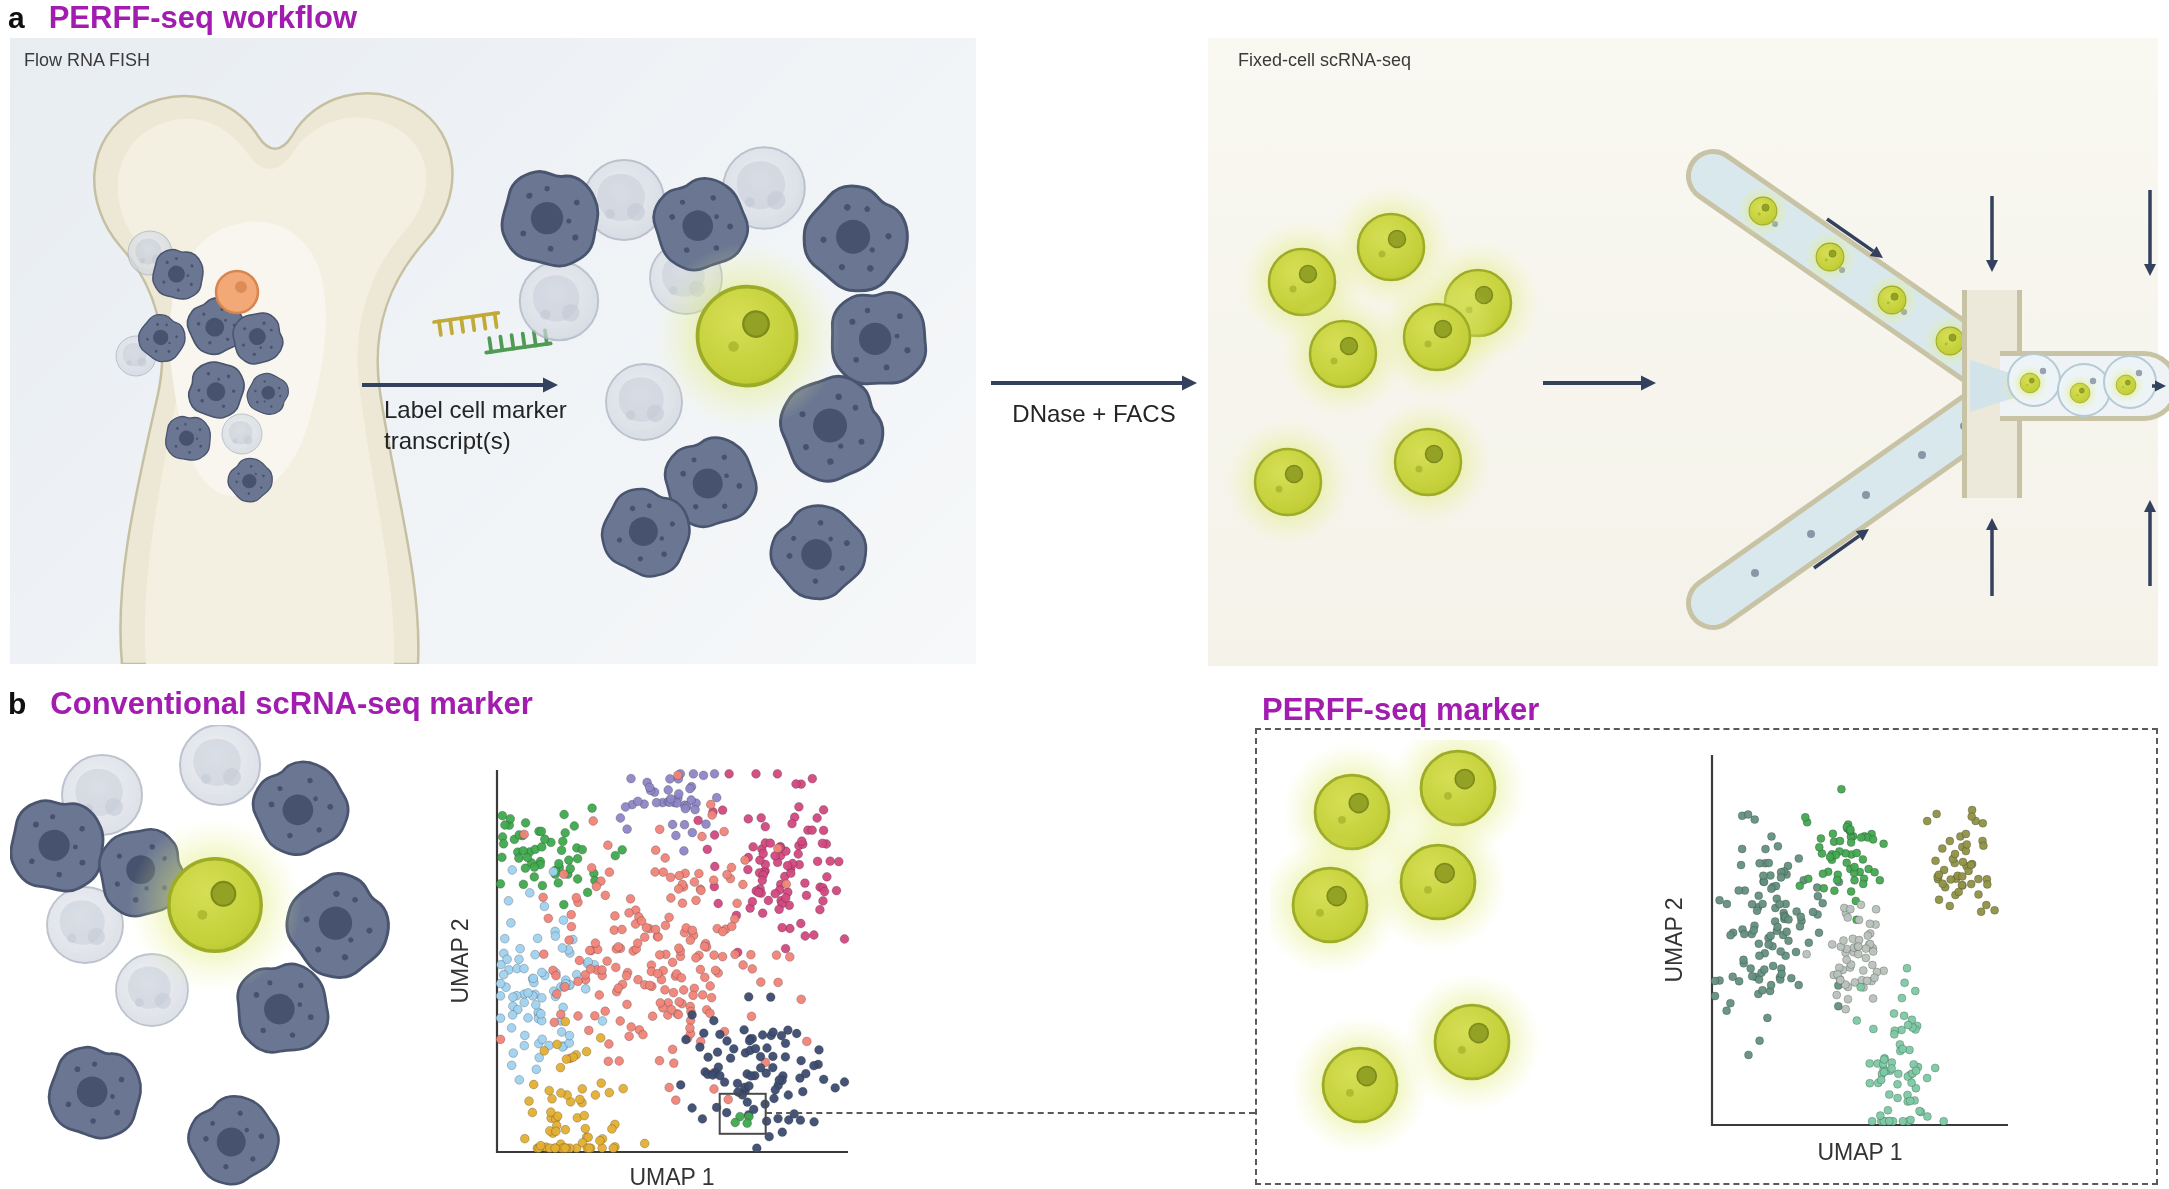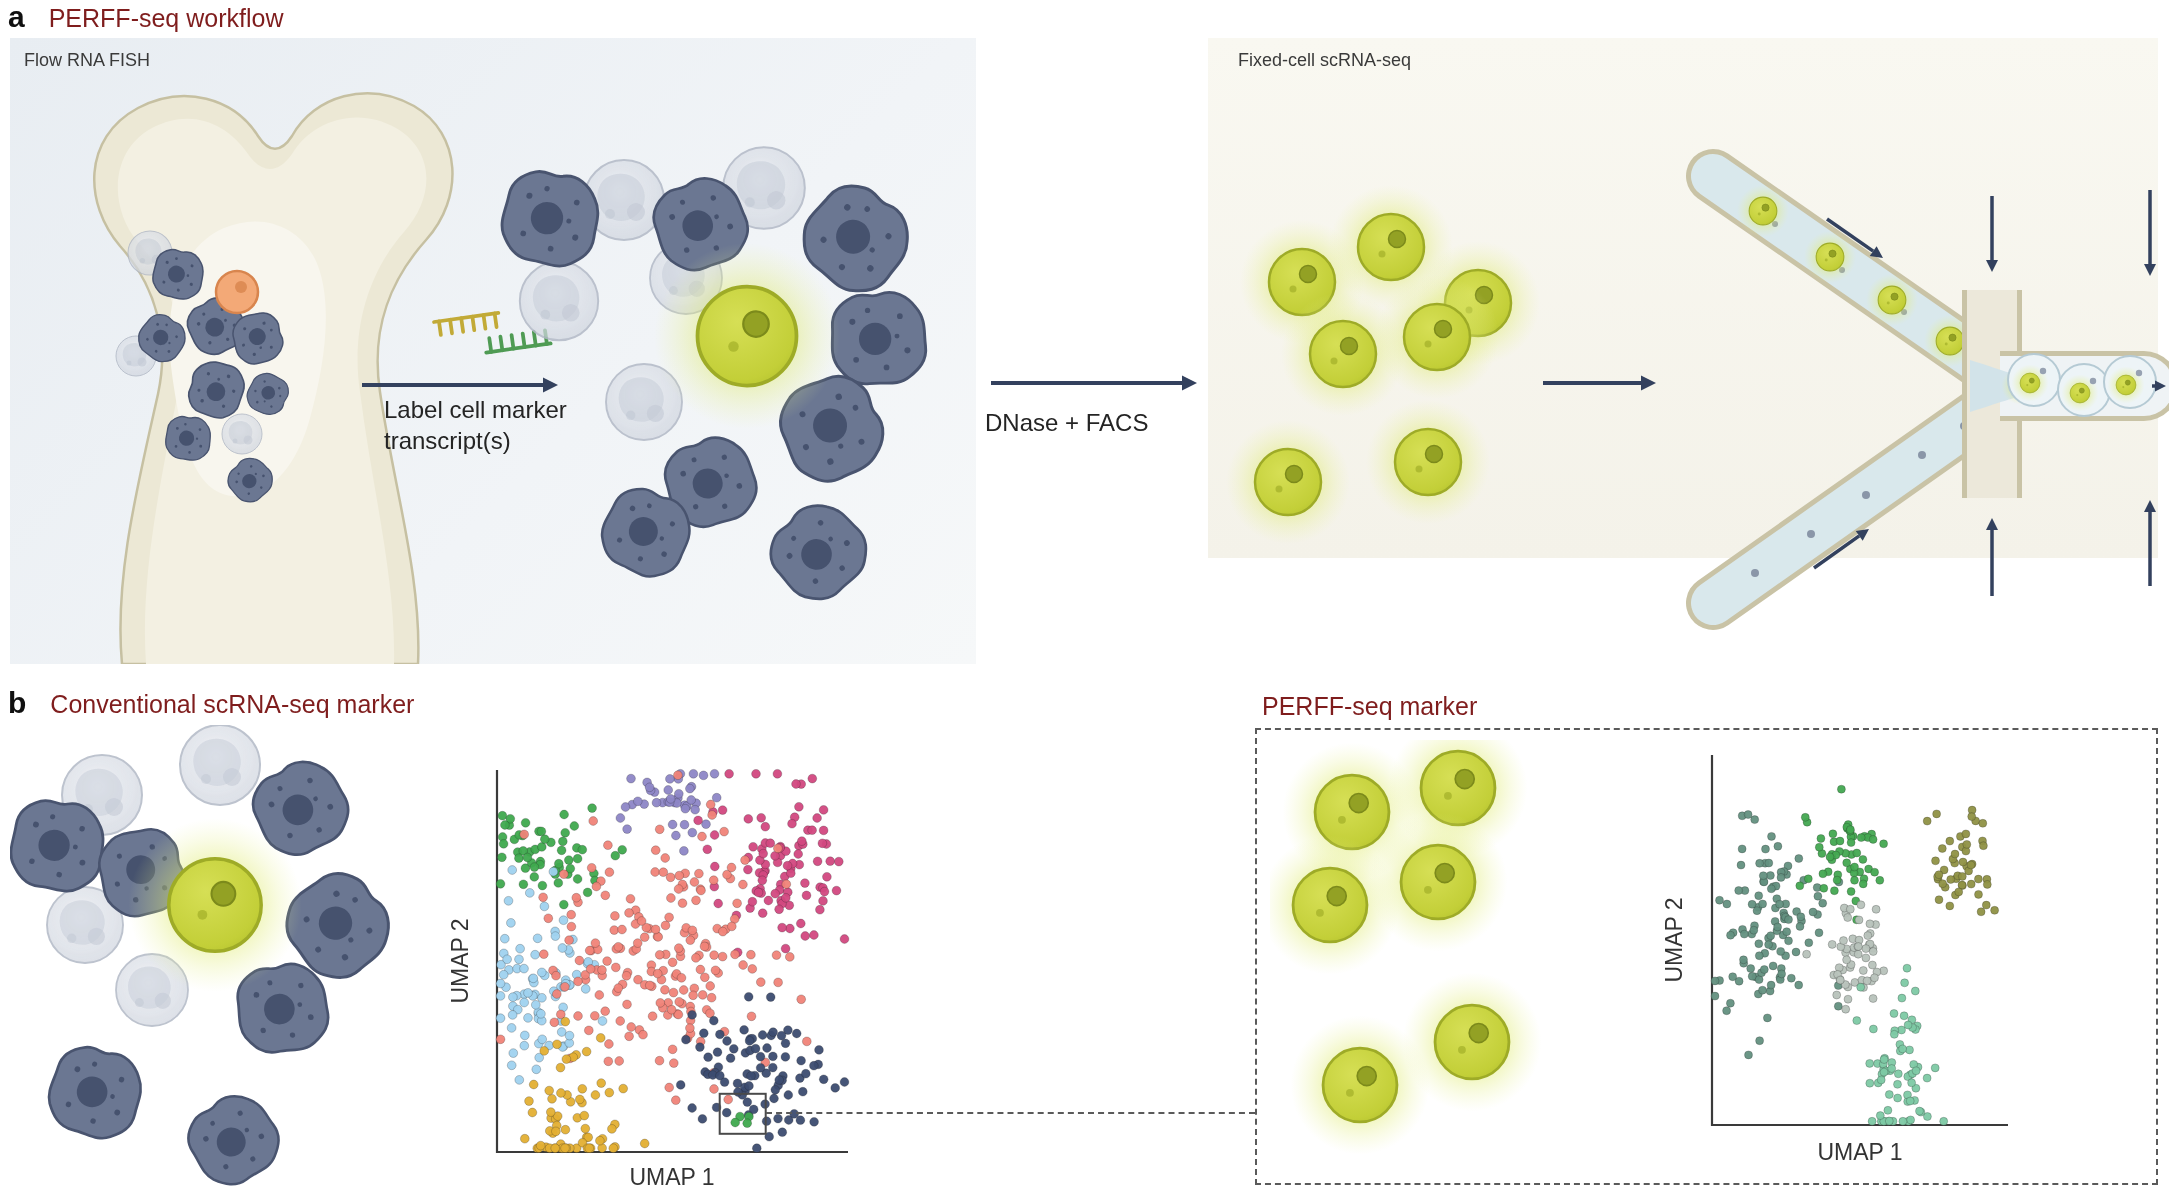--- a/index.html
+++ b/index.html
@@ -1,24 +1,24 @@
 <!DOCTYPE html>
 <html><head>
 <meta charset="utf-8">
 <style>
   *{margin:0;padding:0;box-sizing:border-box}
   html,body{background:#ffffff;font-family:"Liberation Sans",sans-serif}
   #fig{position:relative;width:2169px;height:1189px;background:#fff;overflow:hidden}
   #fig > *{position:absolute}
   .phead{display:flex;gap:24px;align-items:baseline}
   .plab{font-weight:bold;font-size:30px;color:#101010}
-  .ptitle{font-weight:normal;font-size:25px;color:#7f1d1d}
+  .ptitle{font-weight:bold;font-size:31px;color:#a21caf}
   .caption{position:absolute;font-size:18px;color:#3a3a3a}
   .annot{font-size:24px;color:#242424;line-height:31px}
-  .annot.center{text-align:left;margin-top:9px}
+  .annot.center{text-align:center;margin-top:0}
   .boxA{background:linear-gradient(135deg,#e8edf2 0%,#f1f4f7 60%,#f6f8f9 100%)}
   .boxB{background:linear-gradient(180deg,#f9f8f1,#f4f2e9)}
   #perff-dash{border:2.5px dashed #5a5a5a}
   .dashline{border-top:2.5px dashed #5a5a5a;height:0}
   svg{display:block}
   .axisline{fill:none;stroke:#3a3a3a;stroke-width:2.2}
   .axis-label{font-size:23px;fill:#333333}
 </style>
 </head>
 <body>
@@ -148,21 +148,21 @@
   <div style="left:985px;top:368px;width:218px">
     <svg id="svg-mid" width="218" height="30" viewBox="0 0 218 30">
         <g fill="#33415e" stroke="#33415e">
           <line x1="6" y1="15" x2="197" y2="15" stroke-width="4"></line>
           <polygon points="212,15 197,22.5 197,7.5" stroke="none"></polygon>
         </g>
       </svg>
     <div class="annot center">DNase + FACS</div>
   </div>
 
-  <div class="boxB" style="left:1208px;top:38px;width:950px;height:520px">
+  <div class="boxB" style="left:1208px;top:38px;width:950px;height:628px">
     <svg id="svg-fixed" width="960" height="626" viewBox="0 0 960 626" style="overflow:visible">
       <g>
         <use href="#cellGreen" transform="translate(94,244)"></use>
         <use href="#cellGreen" transform="translate(183,209)"></use>
         <use href="#cellGreen" transform="translate(270,265)"></use>
         <use href="#cellGreen" transform="translate(135,316)"></use>
         <use href="#cellGreen" transform="translate(229,299)"></use>
         <use href="#cellGreen" transform="translate(80,444)"></use>
         <use href="#cellGreen" transform="translate(220,424)"></use>
       </g>

